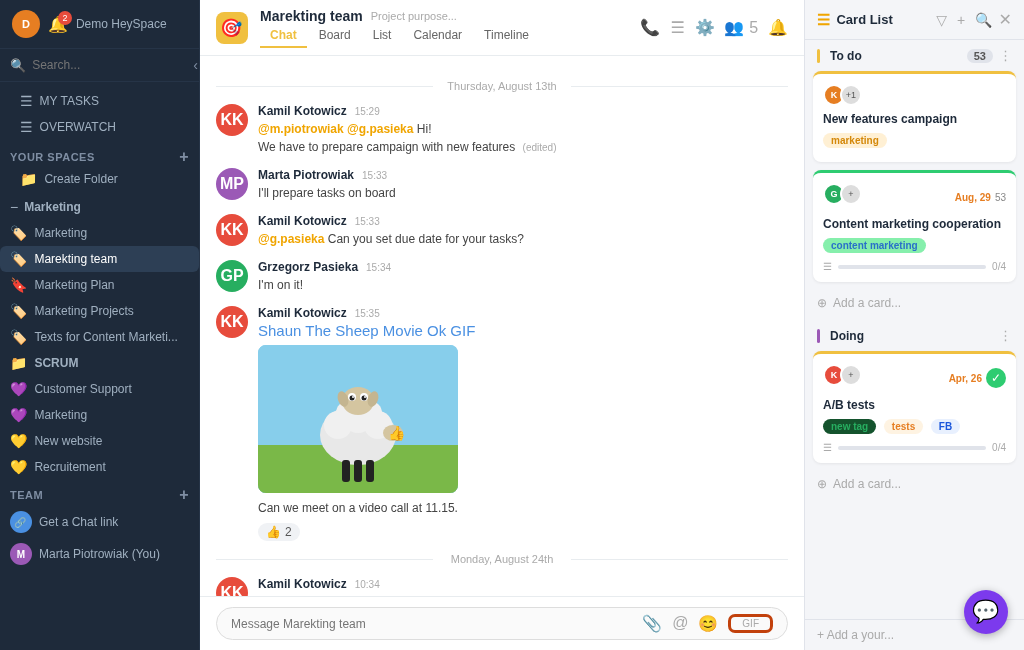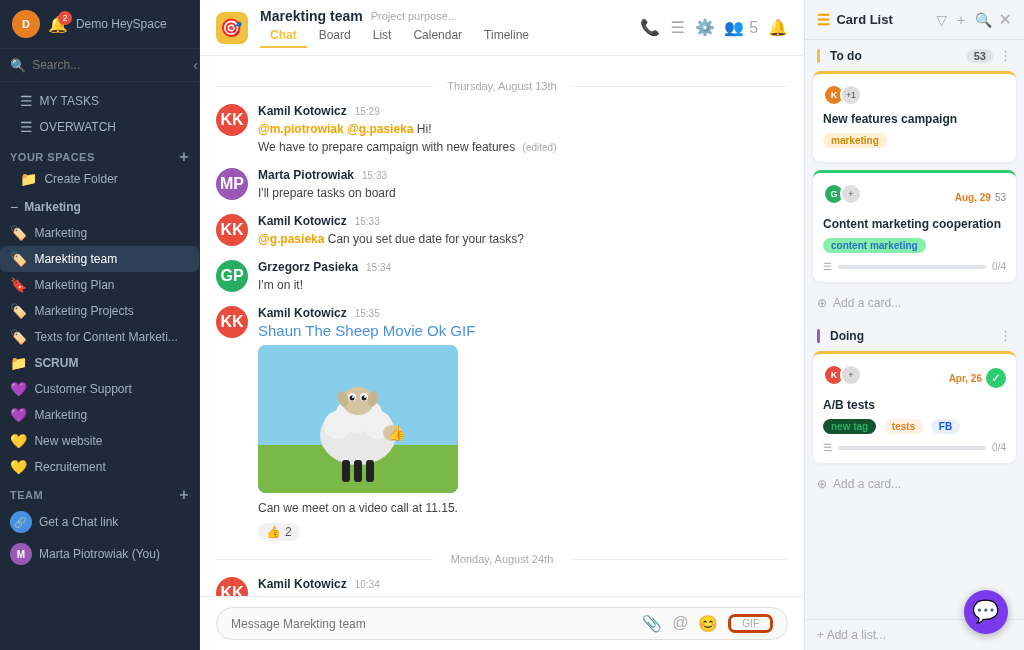--- a/index.html
+++ b/index.html
@@ -472,19 +472,19 @@
       </div>
     </div>
 
     <div class="add-card-btn">
       <span>⊕</span>
       <span>Add a card...</span>
     </div>
   </div>
 
   <div class="add-list-btn">
-    <span>+ Add a list...</span>
+    <span>+ Add a your...</span>
   </div>
 </div>
 
 <div style="position:fixed;bottom:16px;right:16px;width:44px;height:44px;background:#7c3aed;border-radius:50%;display:flex;align-items:center;justify-content:center;font-size:22px;cursor:pointer;box-shadow:0 2px 8px rgba(0,0,0,0.3);">
   💬
 </div>
 
 </body></html>

